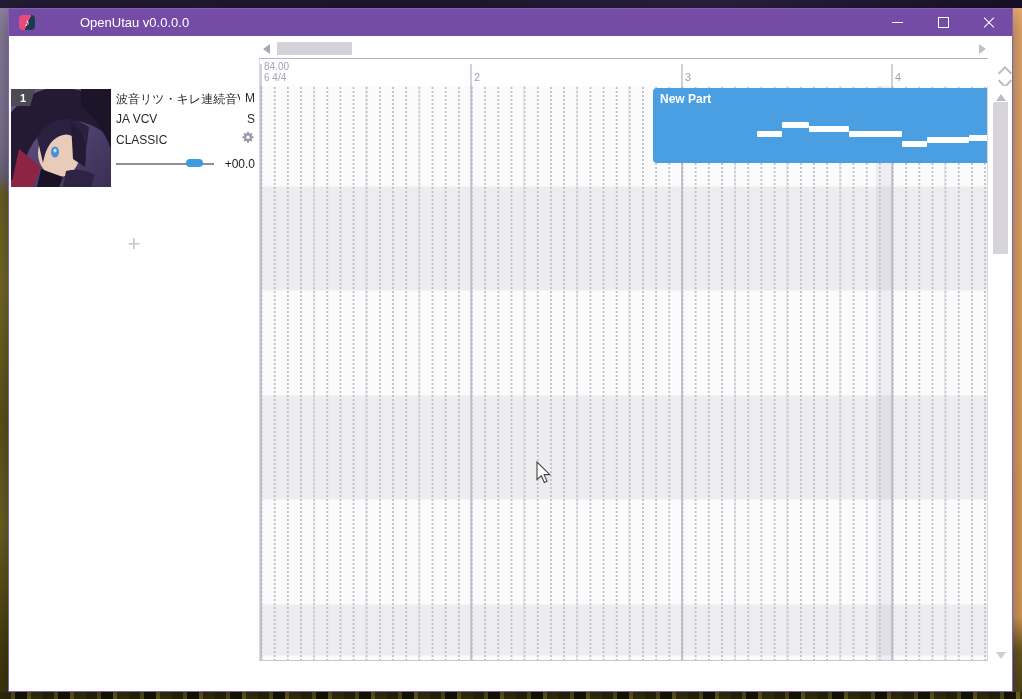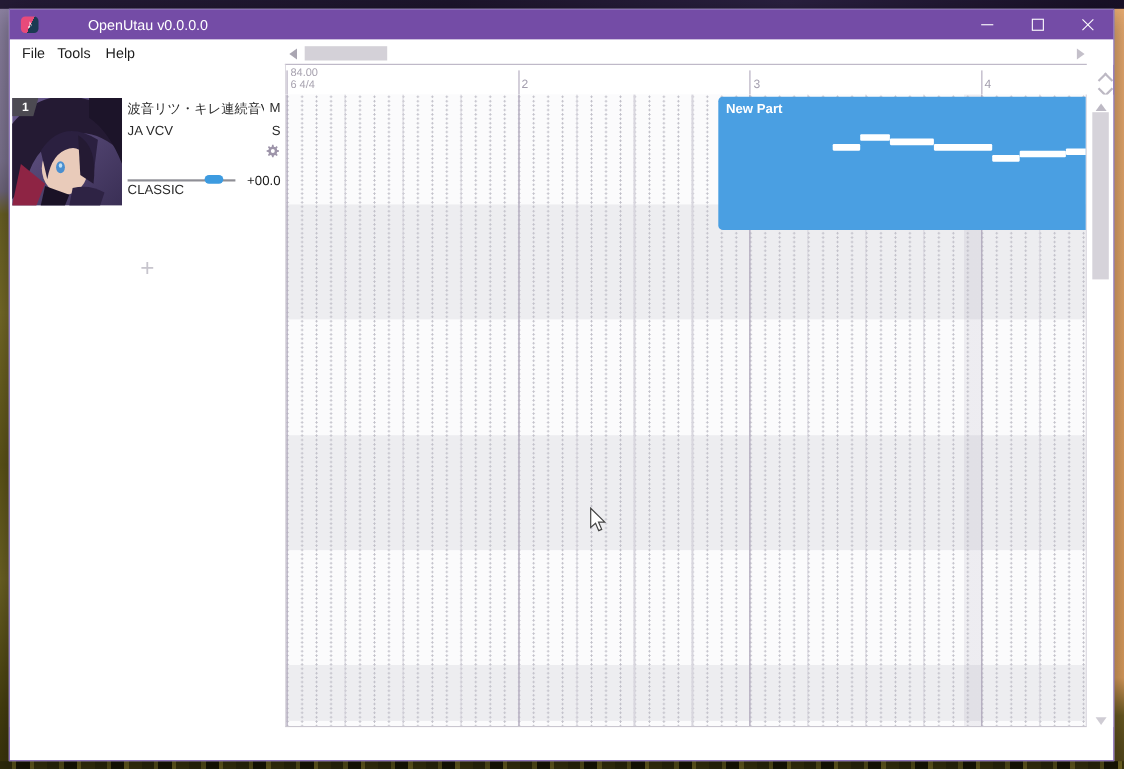--- a/index.html
+++ b/index.html
@@ -109,21 +109,21 @@
   .vs-thumb{position:absolute;left:3px;top:16px;width:15px;height:152px;background:#d6d3da;}
 
   
   .track-panel{position:absolute;left:0;top:50px;width:250px;height:602px;background:#fff;}
   .avatar{position:absolute;left:2px;top:30px;width:100px;height:98px;overflow:hidden;}
   .track-badge{position:absolute;left:2px;top:30px;width:24px;height:17px;background:#4c4a52;
     color:#fff;font-size:11px;font-weight:bold;display:flex;align-items:center;justify-content:center;
     clip-path:polygon(0 0,100% 0,80% 100%,0 100%);}
   .t-name{position:absolute;left:107px;top:32px;width:124px;font-size:12px;color:#2a2a2a;white-space:nowrap;overflow:hidden;}
   .t-phon{position:absolute;left:107px;top:53px;font-size:12px;color:#2a2a2a;}
-  .t-rend{position:absolute;left:107px;top:74px;font-size:12px;color:#2a2a2a;margin-top:32px;}
+  .t-rend{position:absolute;left:107px;top:74px;font-size:12px;color:#2a2a2a;}
   .t-mute{position:absolute;left:230px;top:32px;width:16px;text-align:right;font-size:12px;color:#2a2a2a;}
   .t-solo{position:absolute;left:230px;top:53px;width:16px;text-align:right;font-size:12px;color:#2a2a2a;}
   .t-gear{position:absolute;left:232px;top:72px;width:14px;height:14px;}
   .sl-track{position:absolute;left:107px;top:104px;width:98px;height:0;border-top:2px solid #8f8f96;}
   .sl-handle{position:absolute;left:177px;top:100px;width:17px;height:8px;border-radius:4px;background:#3d9be0;}
   .t-vol{position:absolute;left:196px;top:98px;width:50px;text-align:right;font-size:12px;color:#1a1a1a;}
   .add-track{position:absolute;left:112px;top:172px;width:26px;height:26px;display:flex;align-items:center;justify-content:center;
     color:#c7c5cd;font-size:22px;font-weight:400;}
 
   
@@ -148,25 +148,20 @@
         <span class="glyph-min"></span>
       </div>
     <div class="win-btn btn-max">
         <span class="glyph-max"></span>
       </div>
     <div class="win-btn btn-close">
         <span class="glyph-close"></span>
       </div>
   </div>
 
-  <div class="menubar">
-    <span class="menu-item menu-file">File</span>
-    <span class="menu-item menu-tools">Tools</span>
-    <span class="menu-item menu-help">Help</span>
-  </div>
 
   <div class="tbox box-tempo">
     <span>4/4</span>
     <span>84.00</span>
   </div>
   <div class="tbox box-play">
     <span class="tr-btn">
         <span class="i-bar hgap1"></span>
         <span class="i-tri-l"></span>
       </span>
@@ -198,21 +193,21 @@
   <div class="ruler">
     <div class="ruler-lines"></div>
     <span class="ruler-tempo">84.00</span>
     <span class="ruler-pos">6 4/4</span>
     <span class="measure-label" style="left: 214px;">2</span>
     <span class="measure-label" style="left: 425px;">3</span>
     <span class="measure-label" style="left: 635px;">4</span>
   </div>
 
   <div class="grid">
-    <div class="part" style="left: 393px; top: 2px; width: 342px; height: 121px; background: rgb(74, 159, 226);">
+    <div class="part" style="left: 393px; top: 2px; width: 342px; height: 75px; background: rgb(74, 159, 226);">
       <span class="part-label">New Part</span>
     <div class="note" style="left: 104px; top: 43px; width: 25px;"></div>
         <div class="note" style="left: 129px; top: 34px; width: 27px;"></div>
         <div class="note" style="left: 156px; top: 38px; width: 40px;"></div>
         <div class="note" style="left: 196px; top: 43px; width: 53px;"></div>
         <div class="note" style="left: 249px; top: 53px; width: 25px;"></div>
         <div class="note" style="left: 274px; top: 49px; width: 42px;"></div>
         <div class="note" style="left: 316px; top: 47px; width: 26px;"></div>
       </div>
   </div>

